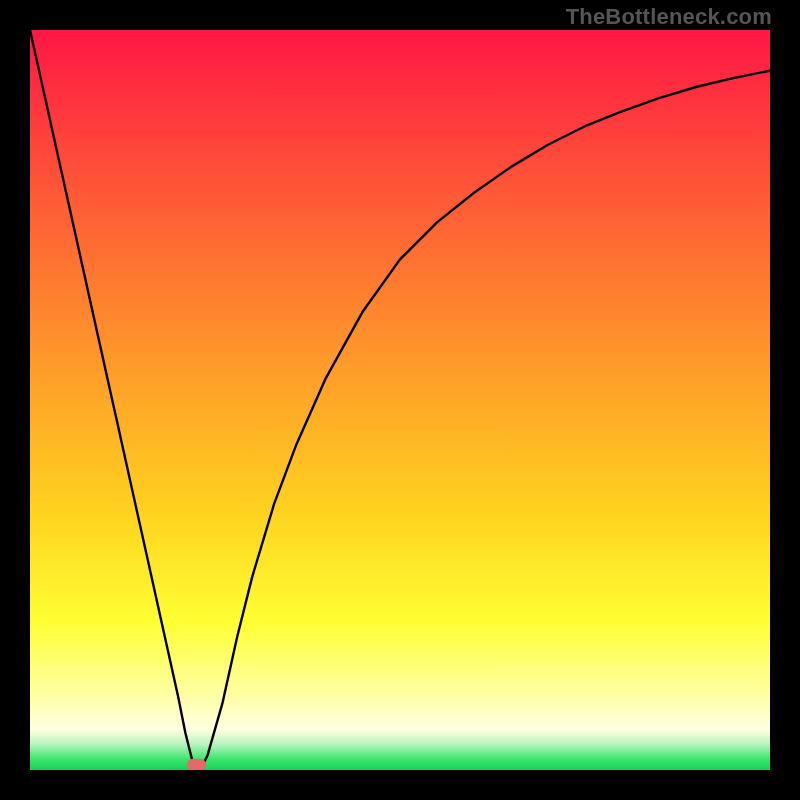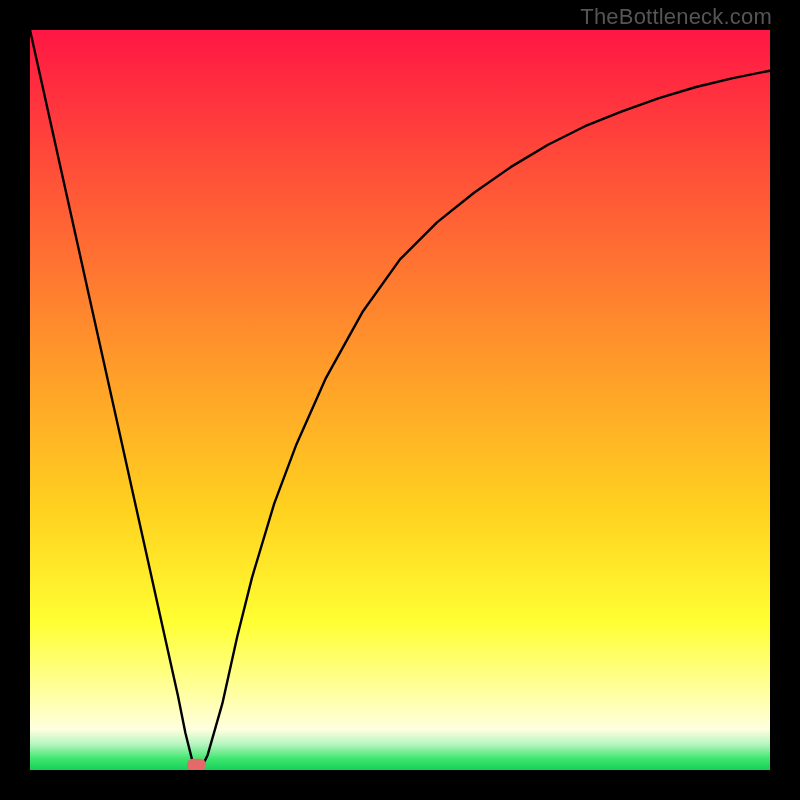--- a/index.html
+++ b/index.html
@@ -26,21 +26,21 @@
     width: 740px;
     height: 740px;
     overflow: hidden;
   }
   .watermark {
     position: absolute;
     top: 4px;
     right: 28px;
     color: #555;
     font-size: 22px;
-    font-weight: 400;
+    font-weight: 700;
     letter-spacing: 0.2px;
   }
 </style>
 </head>
 <body>
 
 <div class="frame">
   <div class="watermark">TheBottleneck.com</div>
   <div class="plot-area">
     <svg id="chart-svg" width="740" height="740" viewBox="0 0 740 740" preserveAspectRatio="none">

